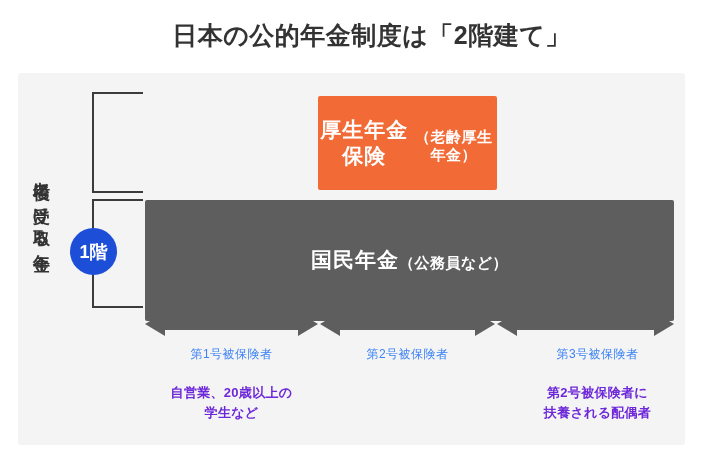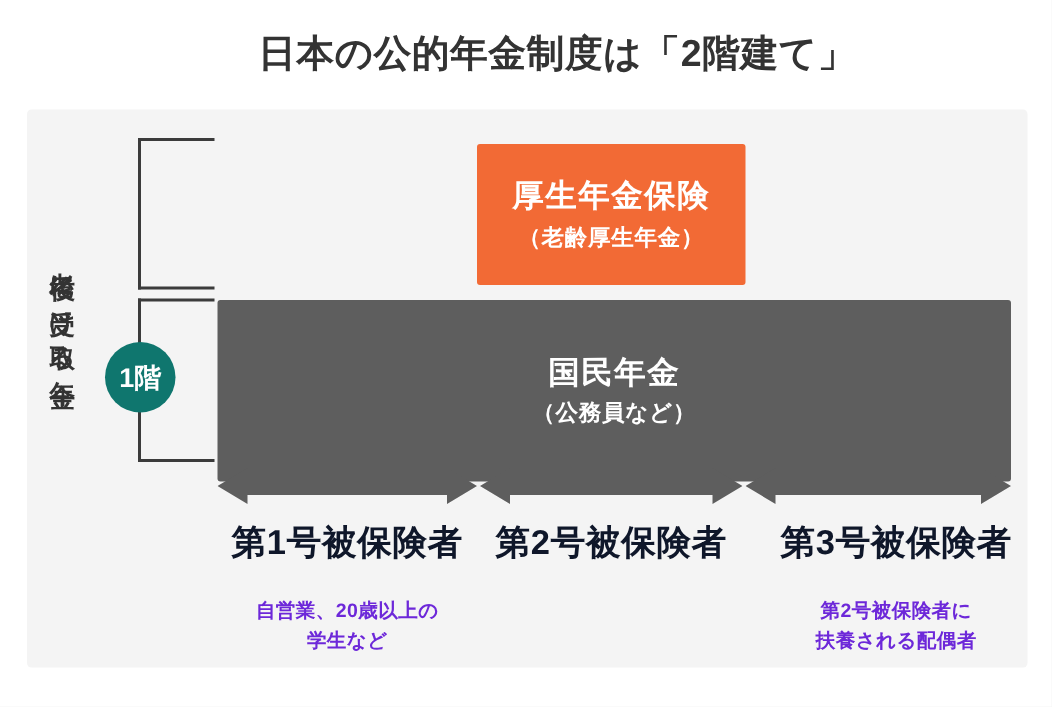--- a/index.html
+++ b/index.html
@@ -63,26 +63,26 @@
   .badge{
     position:absolute;
     width:47px;height:47px;border-radius:50%;
     color:#ffffff;
     font-size:18px;font-weight:bold;
     display:flex;align-items:center;justify-content:center;
     letter-spacing:0px;
     z-index:4;
   }
   .badge-2{ left:70px; top:117px; background:#F26A35; }
-  .badge-1{ left:70px; top:228px; background:#0f766e; }
+  .badge-1{ left:70px; top:228px; background:#1d4ed8; }
 
   
   .box{
     position:absolute;
-    display:flex;flex-direction:column;
+    display:flex;
     align-items:center;justify-content:center;
     color:#ffffff;
     text-align:center;
   }
   .box .box-main{
     font-size:21px;font-weight:bold;letter-spacing:1px;
     line-height:1.25;
   }
   .box .box-sub{
     font-size:15px;font-weight:bold;letter-spacing:0.5px;
@@ -107,21 +107,21 @@
   .arrow-1{ left:145px; width:173px; }
   .arrow-2{ left:320px; width:175px; }
   .arrow-3{ left:497px; width:177px; }
 
   
   .col{
     position:absolute;top:346px;
     text-align:center;
   }
   .col .col-title{
-    font-size:23px;font-weight:bold;color:#0f172a;
+    font-size:12px;font-weight:normal;color:#3b82f6;
     letter-spacing:0.5px;white-space:nowrap;
   }
   .col .col-sub{
     margin-top:20px;
     font-size:13px;font-weight:bold;color:#6d28d9;
     line-height:1.5;letter-spacing:0.3px;
   }
   .col-1{ left:145px; width:173px; }
   .col-2{ left:320px; width:175px; }
   .col-3{ left:509px; width:177px; }

